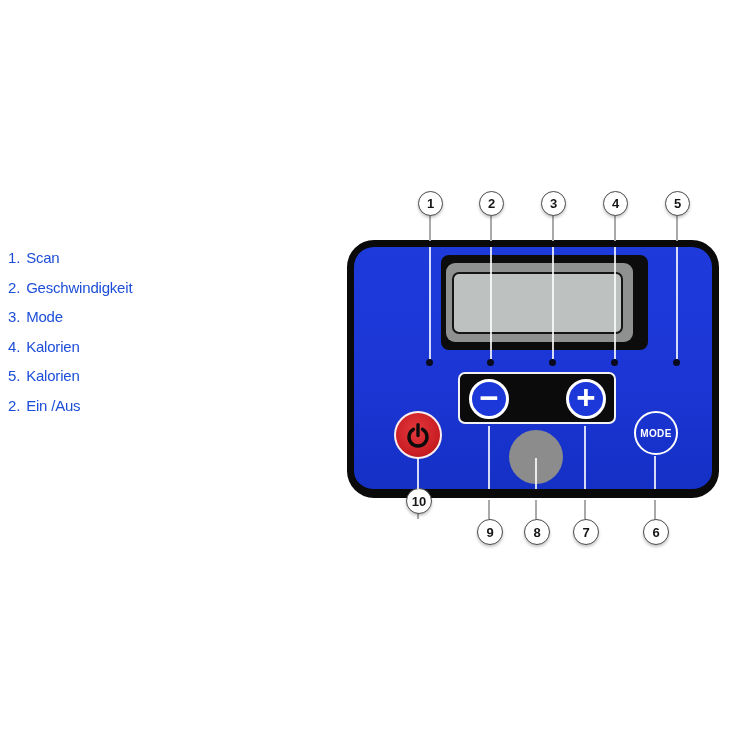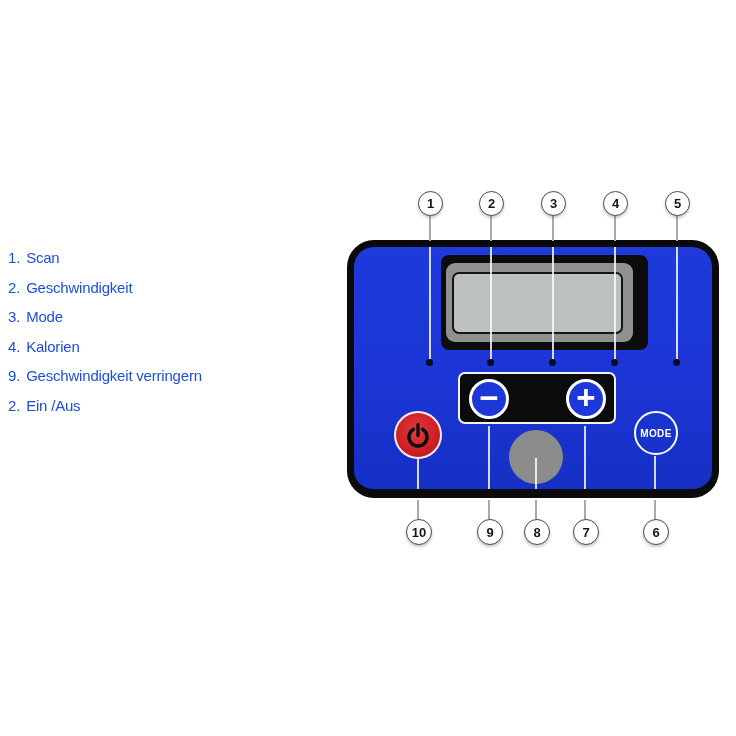--- a/index.html
+++ b/index.html
@@ -67,21 +67,21 @@
 </head>
 <body>
 
 <div class="canvas">
 
   <div class="legend">
     <div class="legend-row"><span class="num">1.</span><span>Scan</span></div>
     <div class="legend-row"><span class="num">2.</span><span>Geschwindigkeit</span></div>
     <div class="legend-row"><span class="num">3.</span><span>Mode</span></div>
     <div class="legend-row"><span class="num">4.</span><span>Kalorien</span></div>
-    <div class="legend-row"><span class="num">9.</span><span>Geschwindigkeit verringern</span></div>
+    <div class="legend-row"><span class="num">5.</span><span>Kalorien</span></div>
     <div class="legend-row"><span class="num">2.</span><span>Ein /Aus</span></div>
   </div>
 
   <div class="callout" style="left:418px;top:191px;">1</div>
   <div class="callout" style="left:479px;top:191px;">2</div>
   <div class="callout" style="left:541px;top:191px;">3</div>
   <div class="callout" style="left:603px;top:191px;">4</div>
   <div class="callout" style="left:665px;top:191px;">5</div>
 
   <div class="line-g" style="left:429px;top:214px;height:27px;"></div>
@@ -137,19 +137,19 @@
     <div class="line-w" style="left:230px;top:179px;height:63px;"></div>
     <div class="line-w" style="left:300px;top:209px;height:33px;"></div>
   </div>
 
   <div class="line-g" style="left:417px;top:500px;height:19px;"></div>
   <div class="line-g" style="left:488px;top:500px;height:19px;"></div>
   <div class="line-g" style="left:535px;top:500px;height:19px;"></div>
   <div class="line-g" style="left:584px;top:500px;height:19px;"></div>
   <div class="line-g" style="left:654px;top:500px;height:19px;"></div>
 
-  <div class="callout b" style="left:406px;top:519px;text-align:center;">10</div>
+  <div class="callout b" style="left:406px;top:488px;text-align:center;">10</div>
   <div class="callout b" style="left:477px;top:519px;">9</div>
   <div class="callout b" style="left:524px;top:519px;">8</div>
   <div class="callout b" style="left:573px;top:519px;">7</div>
   <div class="callout b" style="left:643px;top:519px;">6</div>
 
 </div>
 
 </body></html>

